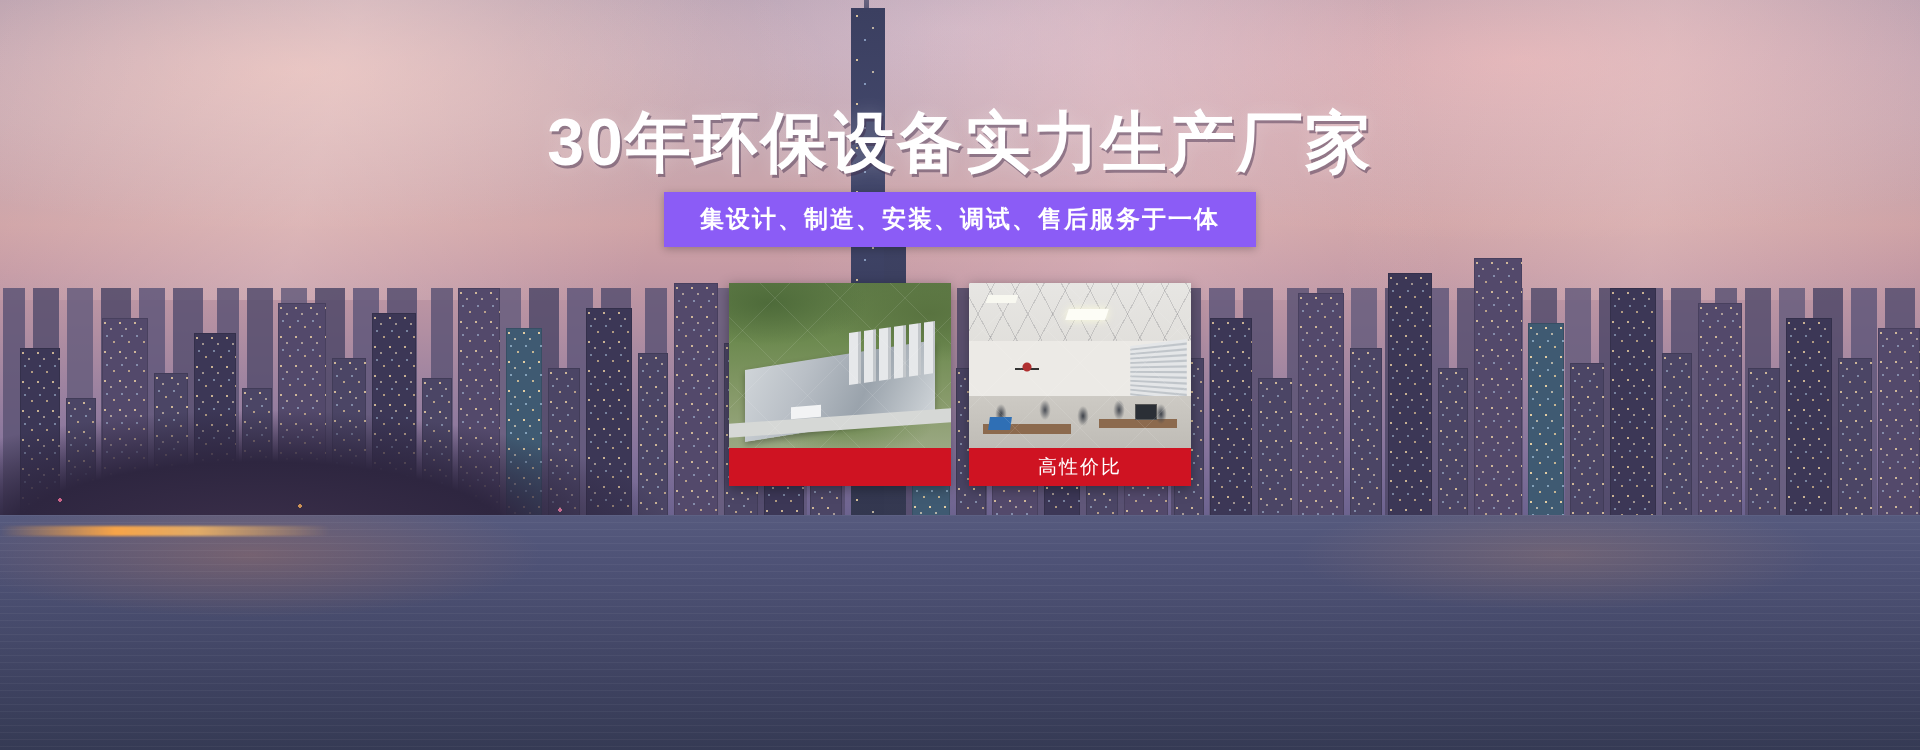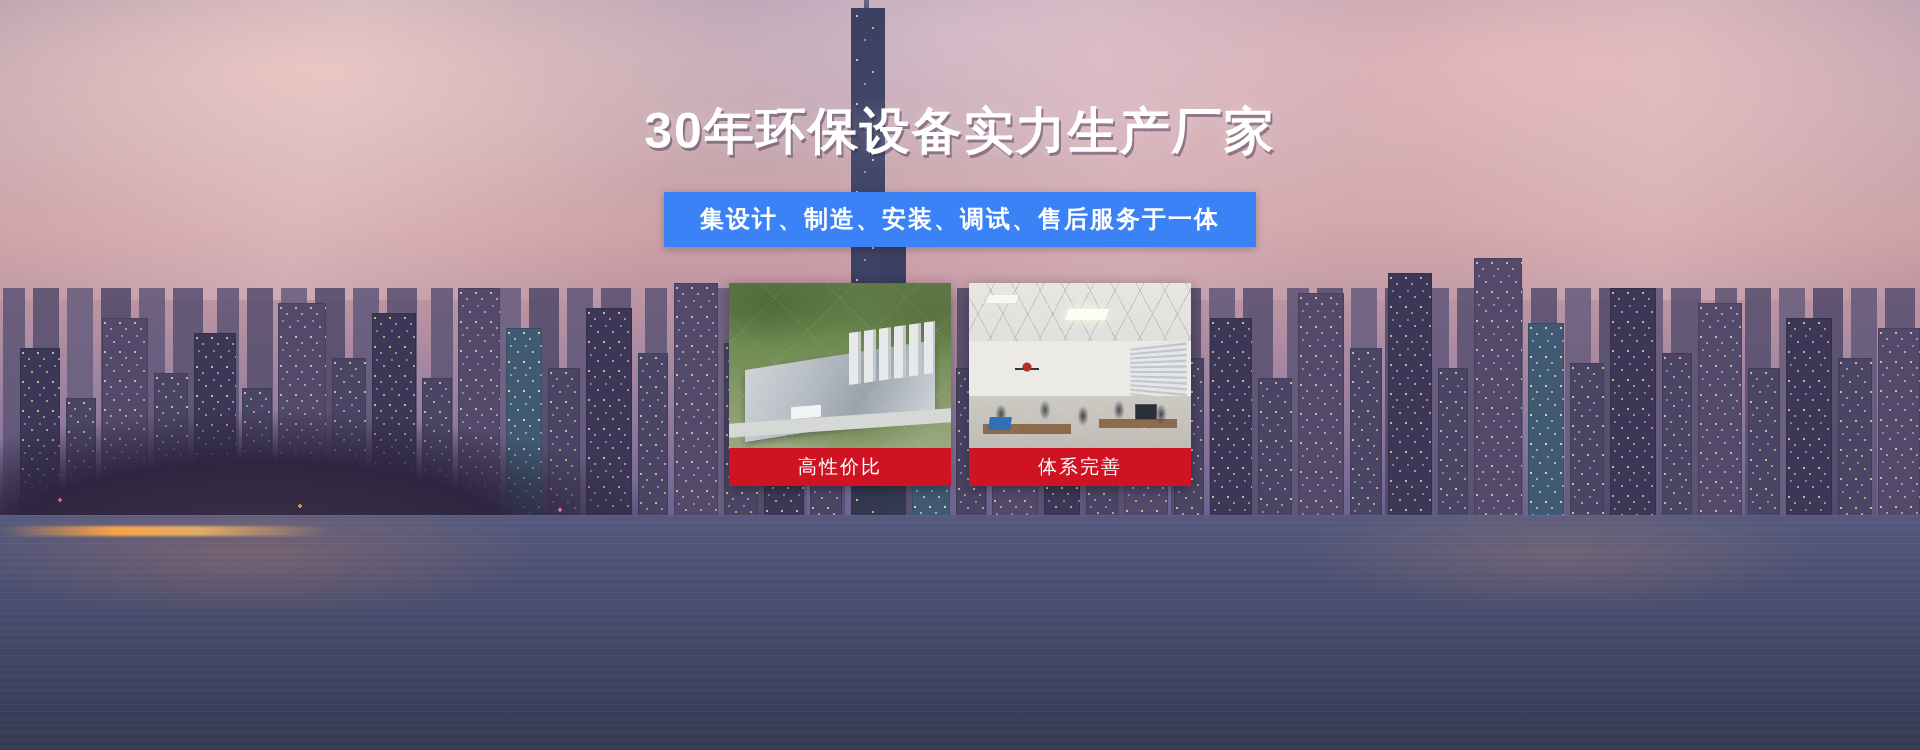--- a/index.html
+++ b/index.html
@@ -177,37 +177,37 @@
   
   .content {
     position:absolute; inset:0;
     z-index:10;
   }
 
   .headline {
     position:absolute;
     top:98px; left:0; right:0;
     text-align:center;
-    font-size:50px;
+    font-size:66px;
     font-weight:bold;
     color:#ffffff;
     letter-spacing:2px;
     text-shadow:
       2px 3px 0 rgba(60,40,70,.45),
       0 0 18px rgba(255,255,255,.22);
     white-space:nowrap;
   }
 
   .subbanner-wrap {
     position:absolute;
     top:192px; left:0; right:0;
     display:flex; justify-content:center;
   }
   .subbanner {
-    background:#3b82f6;
+    background:#8b5cf6;
     color:#ffffff;
     font-size:24px;
     font-weight:bold;
     letter-spacing:2px;
     padding:11px 36px 12px;
     white-space:nowrap;
     box-shadow:0 2px 8px rgba(0,0,0,.25);
   }
 
   .cards {
@@ -529,38 +529,37 @@
 
       <div class="card">
         <div class="card-photo p2">
           <div class="p2-field"></div>
           <div class="p2-plant"></div>
           <div class="p2-silos"></div>
           <div class="p2-road"></div>
           <div class="p2-truck"></div>
           <div class="photo-wm"></div>
         </div>
-        <div class="card-label">高性价比</div>
       </div>
 
       <div class="card">
         <div class="card-photo p3">
           <div class="p3-ceiling"></div>
           <div class="p3-light"></div>
           <div class="p3-light2"></div>
           <div class="p3-wall"></div>
           <div class="p3-logo"></div>
           <div class="p3-blinds"></div>
           <div class="p3-floor"></div>
           <div class="p3-desk"></div>
           <div class="p3-desk2"></div>
           <div class="p3-ppl"></div>
           <div class="p3-monitor"></div>
           <div class="p3-laptop"></div>
           <div class="photo-wm"></div>
         </div>
-        <div class="card-label">体系完善</div>
+        <div class="card-label">高性价比</div>
       </div>
 
 
     </div>
   </div>
 </div>
 
 </body></html>

